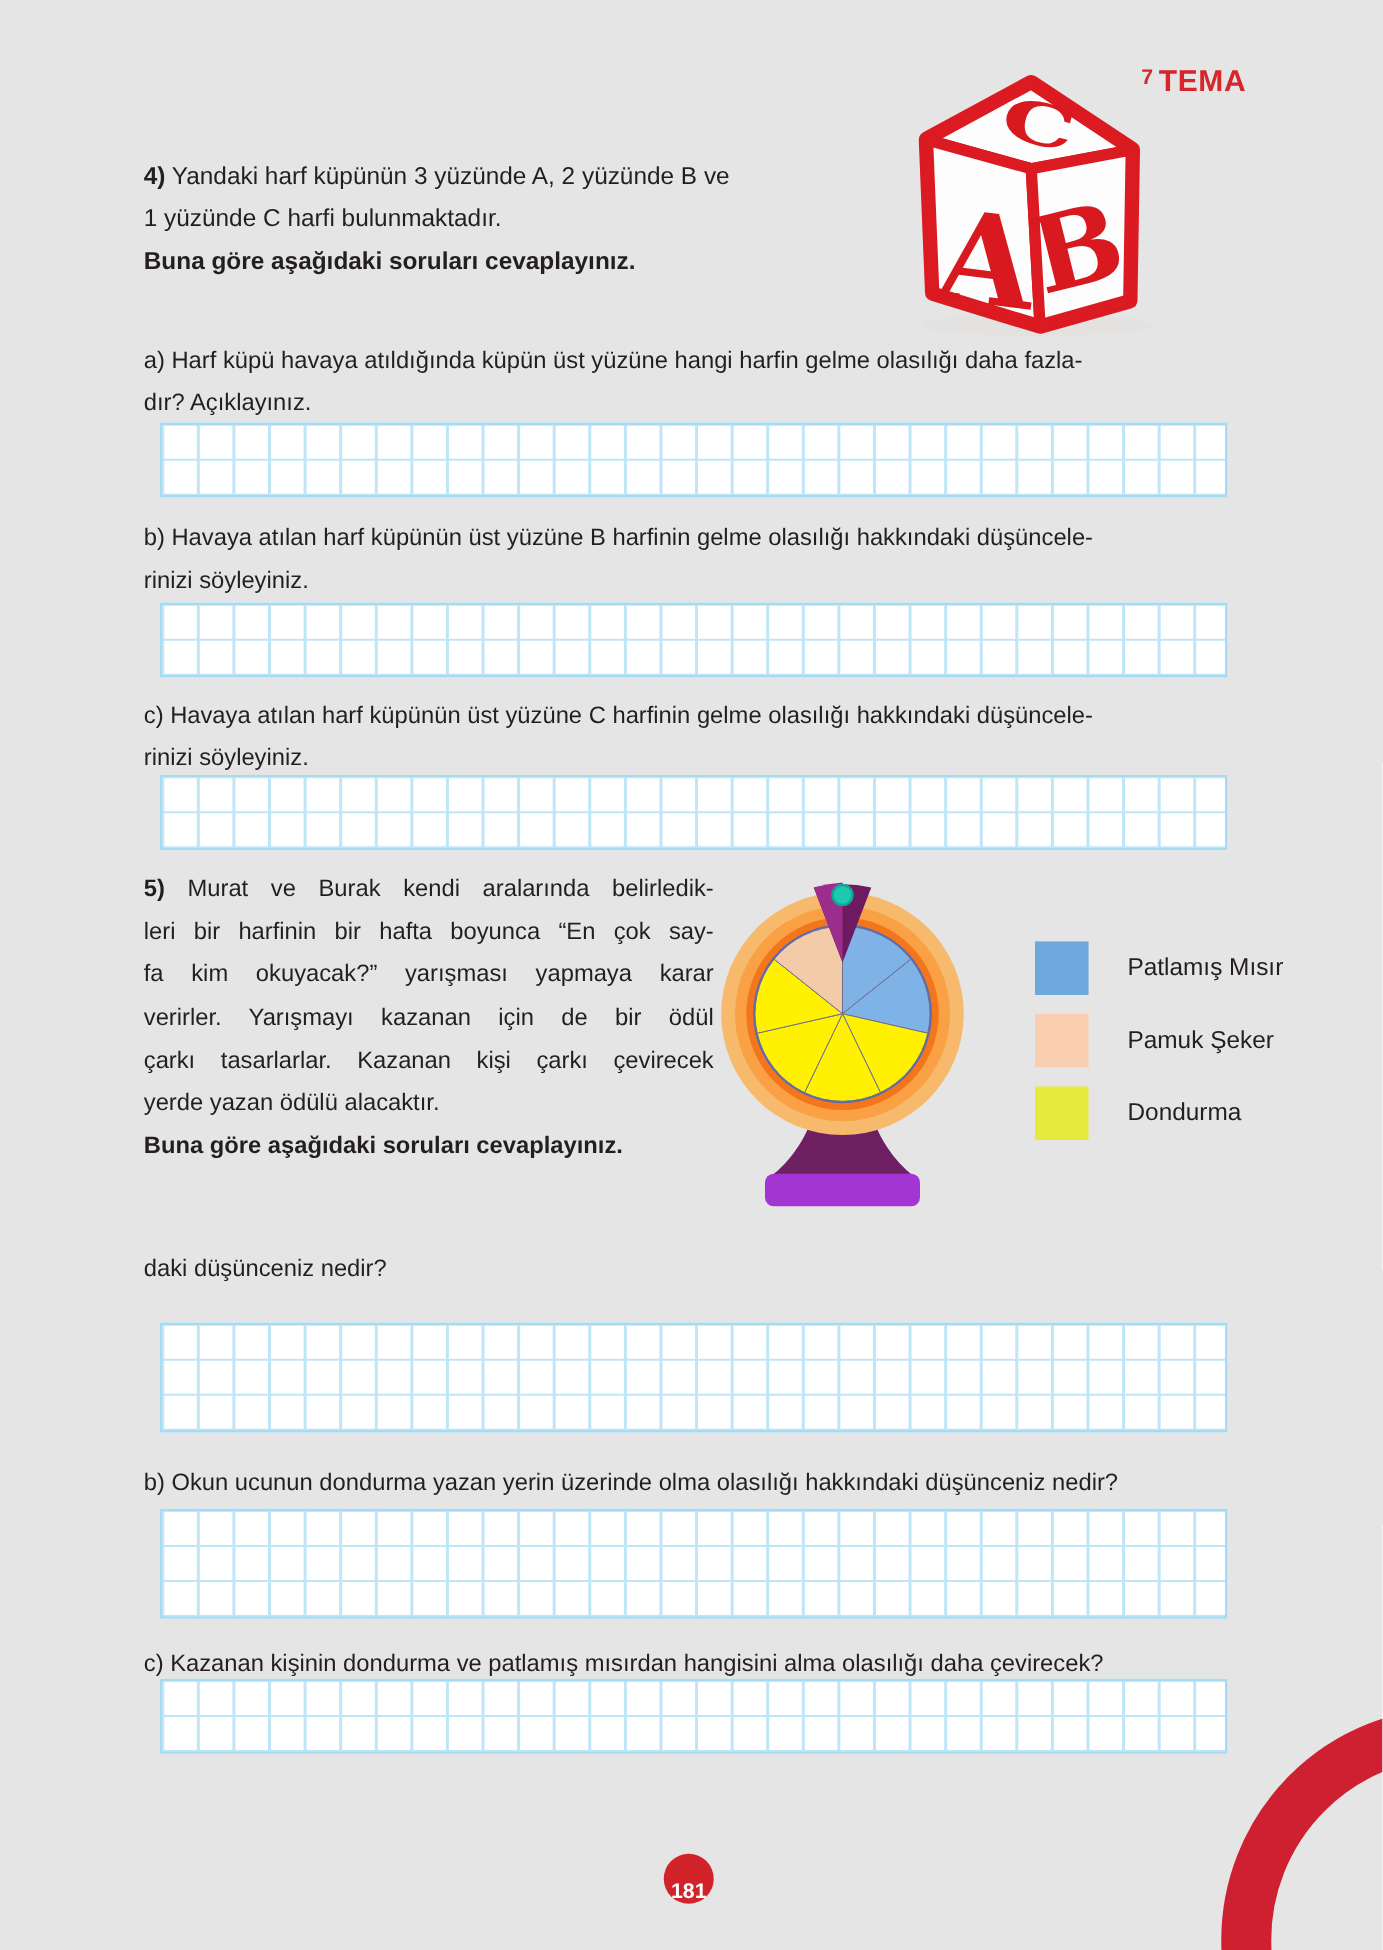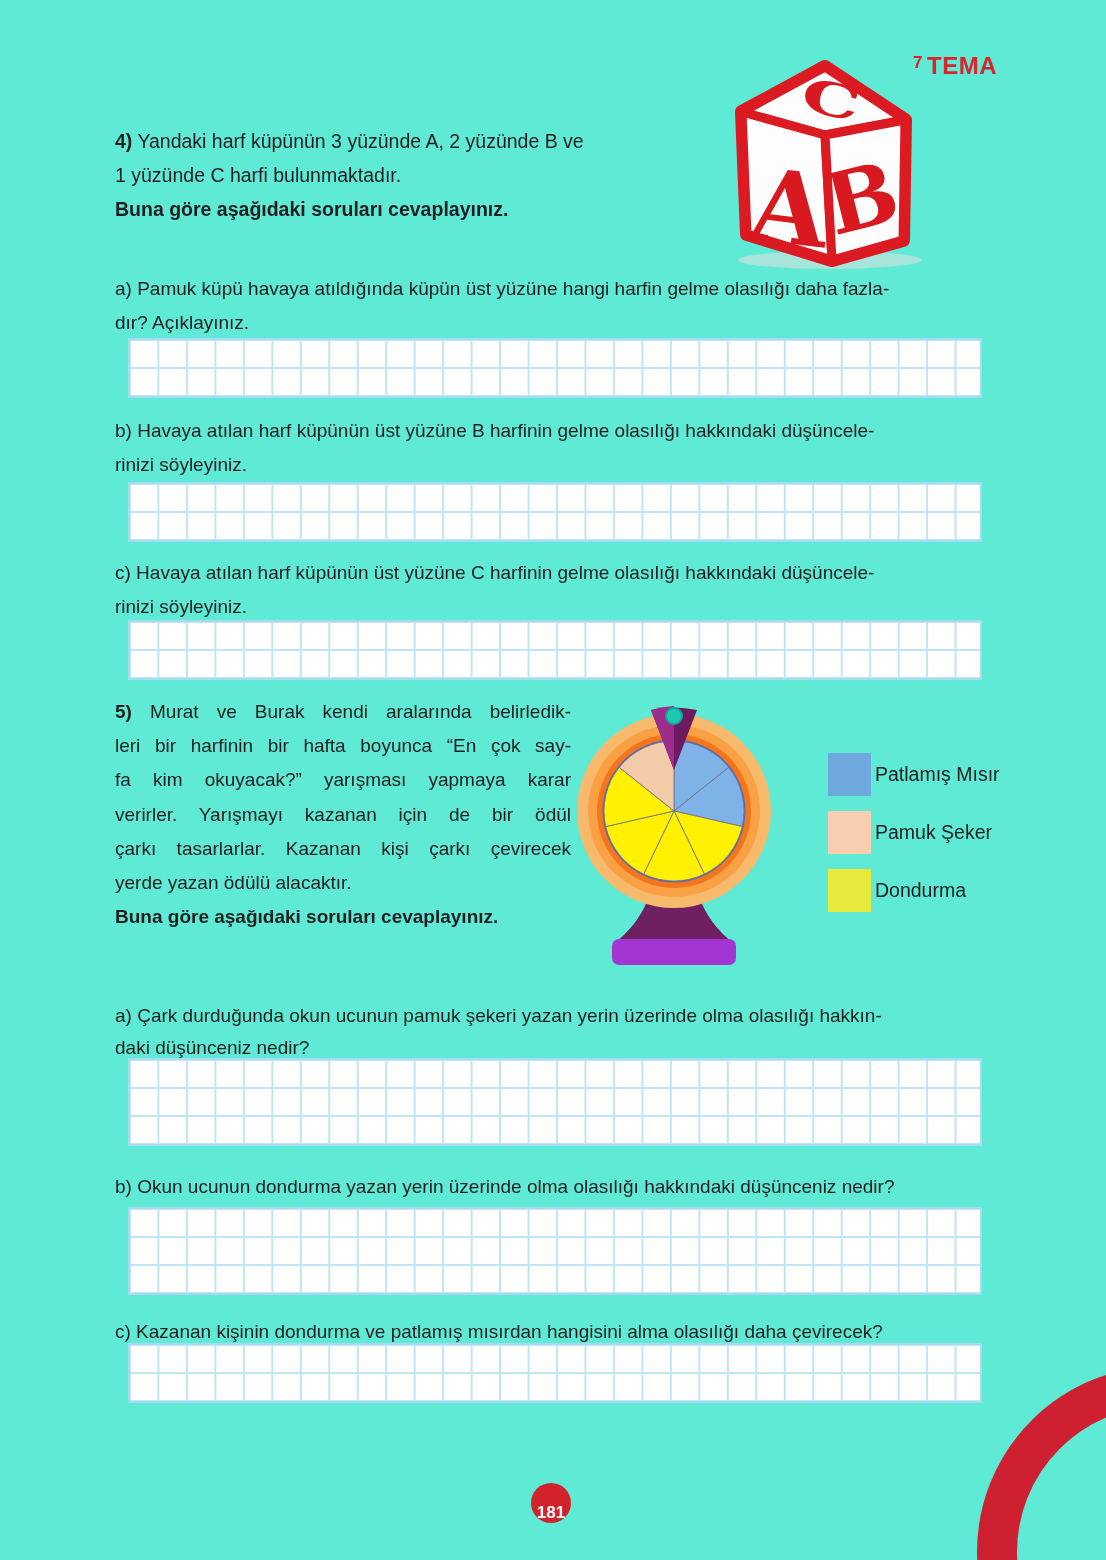--- a/index.html
+++ b/index.html
@@ -1,17 +1,17 @@
 <!DOCTYPE html>
 <html><head>
 <meta charset="utf-8">
 <style>
   html,body{margin:0;padding:0;background:#fff;}
   .page{
-    position:relative;width:1106px;height:1560px;background:#5eead4;
+    position:relative;width:1106px;height:1560px;background:#e5e5e5;
     overflow:hidden;font-family:"Liberation Sans",sans-serif;color:#231F20;
   }
   .b{font-weight:bold;}
   
   .tema{position:absolute;top:52px;left:900px;width:110px;text-align:center;
         color:#D6252B;font-weight:bold;letter-spacing:.5px;}
   .tema .tnum{font-size:17px;vertical-align:6px;margin-right:4px;}
   .tema .tword{font-size:24px;}
   
   .q4intro{position:absolute;left:115px;top:124px;width:600px;font-size:19.5px;line-height:34px;}
@@ -26,21 +26,21 @@
                      linear-gradient(to bottom,#BEE5F8 2px,transparent 2px);
     background-size:28.47px 28px;background-position:-1px -1px;background-color:#fff;
   }
   .rows2{height:60px;}
   .rows3{height:88px;}
   
   .q5para{position:absolute;left:115px;top:695px;width:456px;font-size:19px;line-height:34.2px;}
   .j{text-align:justify;text-align-last:justify;}
   
   .legend{position:absolute;left:800px;top:753px;width:300px;}
-  .lrow{position:absolute;left:0;display:flex;align-items:center;gap:4px;padding-left:28px;}
+  .lrow{position:absolute;left:0;display:flex;align-items:center;gap:31px;padding-left:28px;}
   .ltext{font-size:19.5px;color:#231F20;}
   
   .badge{position:absolute;left:531px;top:1483px;width:40px;height:40px;border-radius:50%;
          background:#D2232A;color:#fff;font-weight:bold;font-size:17px;
          display:flex;align-items:flex-end;justify-content:center;}
   
   .arc{position:absolute;left:977px;top:1366px;width:372px;height:372px;border-radius:50%;
        border:40px solid #CE2031;box-sizing:border-box;}
   .cube-svg{position:absolute;left:728px;top:55px;}
   .wheel-svg{position:absolute;left:569px;top:696px;}
@@ -66,21 +66,21 @@
     <text class="cube-letter" transform="translate(141 172) rotate(-14)" font-size="84" text-anchor="middle" fill="#D8191F">B</text>
   </svg>
 
   <div class="q4intro">
     <div><span class="b">4)</span> <span>Yandaki harf küpünün 3 yüzünde A, 2 yüzünde B ve</span></div>
     <div>1 yüzünde C harfi bulunmaktadır.</div>
     <div class="b">Buna göre aşağıdaki soruları cevaplayınız.</div>
   </div>
 
   <div class="qlabel lh34" style="top:272px">
-    <div>a) Pamuk küpü havaya atıldığında küpün üst yüzüne hangi harfin gelme olasılığı daha fazla-</div>
+    <div>a) Harf küpü havaya atıldığında küpün üst yüzüne hangi harfin gelme olasılığı daha fazla-</div>
     <div>dır? Açıklayınız.</div>
   </div>
   <div class="agrid rows2" style="top:338px"></div>
 
   <div class="qlabel lh34" style="top:414px">
     <div>b) Havaya atılan harf küpünün üst yüzüne B harfinin gelme olasılığı hakkındaki düşüncele-</div>
     <div>rinizi söyleyiniz.</div>
   </div>
   <div class="agrid rows2" style="top:482px"></div>
 
@@ -136,21 +136,20 @@
     </div>
     <div class="lrow" style="top:116px">
       <svg width="43" height="43">
         <rect width="43" height="43" fill="#E7E93D"></rect>
       </svg>
       <span class="ltext">Dondurma</span>
     </div>
   </div>
 
   <div class="qlabel lh32" style="top:1000px">
-    <div>a) Çark durduğunda okun ucunun pamuk şekeri yazan yerin üzerinde olma olasılığı hakkın-</div>
     <div>daki düşünceniz nedir?</div>
   </div>
   <div class="agrid rows3" style="top:1058px"></div>
 
   <div class="qlabel lh32" style="top:1171px">
     <div>b) Okun ucunun dondurma yazan yerin üzerinde olma olasılığı hakkındaki düşünceniz nedir?</div>
   </div>
   <div class="agrid rows3" style="top:1207px"></div>
 
   <div class="qlabel lh32" style="top:1316px">

